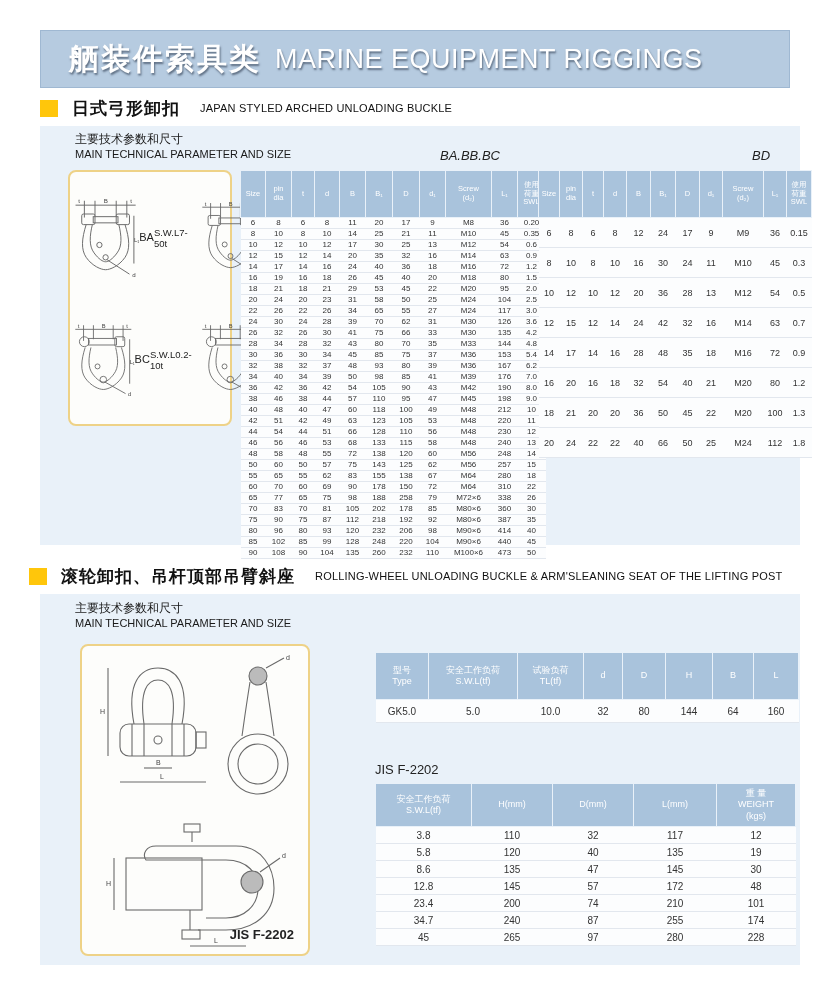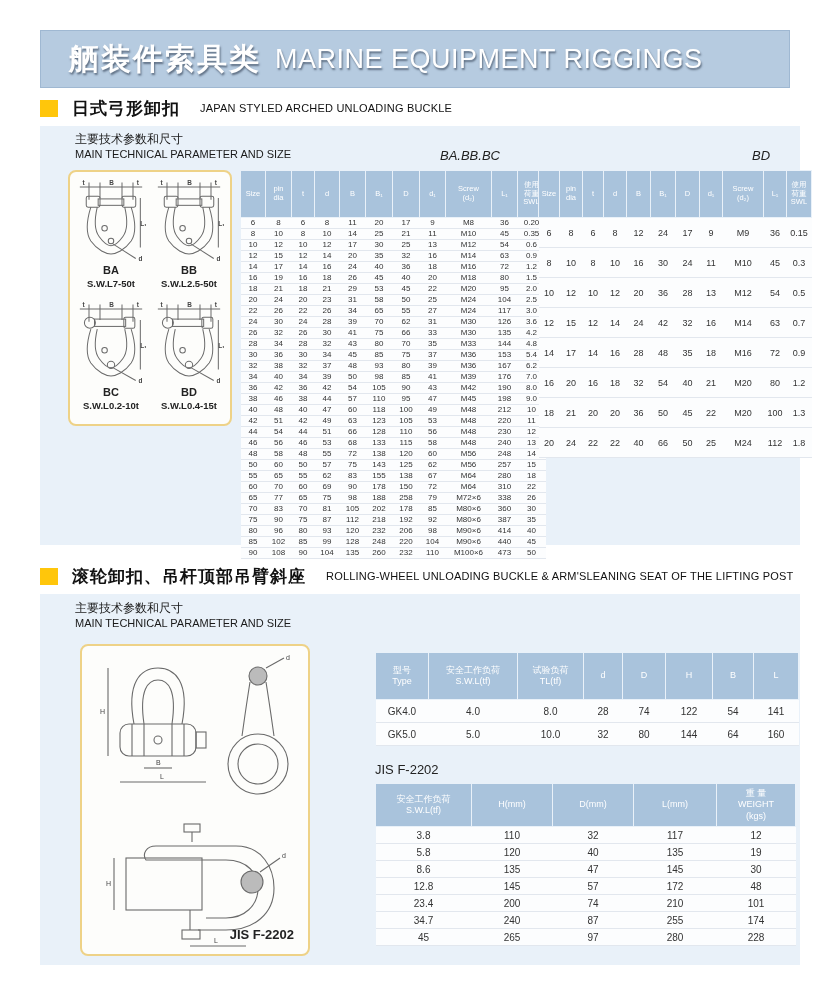--- a/index.html
+++ b/index.html
@@ -10,39 +10,39 @@
   .banner{left:40px;top:30px;width:750px;height:58px;background:#b6cbe0;border:1px solid #9fb8d2;
           display:flex;align-items:center;padding-left:28px;box-sizing:border-box;}
   .banner .zh{font-size:30px;font-weight:bold;color:#ffffff;letter-spacing:2px;
               text-shadow:1px 2px 2px rgba(80,95,115,.85);}
   .banner .en{font-size:27px;font-weight:normal;color:#ffffff;margin-left:14px;letter-spacing:.5px;
               text-shadow:1px 2px 2px rgba(80,95,115,.85);}
 
   
   .sec-head{display:flex;align-items:center;}
   .sec1-head{left:40px;top:95px;width:760px;height:26px;}
-  .sec2-head{left:40px;top:563px;width:790px;height:26px;}
+  .sec2-head{left:29px;top:563px;width:790px;height:26px;}
   .bullet{width:18px;height:17px;background:#ffc60b;margin-right:14px;flex:0 0 auto;}
   .sec-zh{font-size:17px;font-weight:bold;color:#111;letter-spacing:1px;}
   .sec-en{font-size:11px;font-weight:normal;color:#111;margin-left:20px;letter-spacing:.2px;}
 
   
   .panel{background:#e9f1f9;}
   .panel1{left:40px;top:126px;width:760px;height:419px;}
   .panel2{left:40px;top:594px;width:760px;height:371px;}
   .param{font-size:12px;color:#1a1a1a;line-height:1.35;}
   .param .p-en{font-size:11px;}
   .param1{left:75px;top:131px;}
   .param2{left:75px;top:600px;}
 
   
   .diag-box{background:#fdfdfb;border:2px solid #eed287;border-radius:8px;box-sizing:border-box;}
   .diag1{left:68px;top:170px;width:164px;height:256px;display:grid;grid-template-columns:1fr 1fr;
          grid-template-rows:1fr 1fr;padding:4px 2px;}
-  .fig{display:flex;flex-direction:column;align-items:center;justify-content:flex-start;font-weight:bold;}
+  .fig{display:flex;align-items:center;justify-content:flex-start;}
   .fig svg{width:70px;height:88px;}
   .fig .f-label{font-size:11px;color:#222;margin-top:0;}
   .fig .f-swl{font-size:9.5px;color:#222;margin-top:2px;}
   .dimtxt{font-size:7px;fill:#444;font-family:"Liberation Sans",sans-serif;}
 
   .diag2{left:80px;top:644px;width:230px;height:312px;padding:6px 4px;box-sizing:border-box;}
   .diag2 svg{display:block;margin:0 auto;}
   .jis-diag-label{position:absolute;right:14px;bottom:12px;font-size:13px;font-weight:bold;color:#222;}
 
   
@@ -843,30 +843,20 @@
 TL(tf)</th>
         <th>d</th>
         <th>D</th>
         <th>H</th>
         <th>B</th>
         <th>L</th>
       </tr>
     </thead>
   <tbody>
       <tr>
-        <td>GK4.0</td>
-        <td>4.0</td>
-        <td>8.0</td>
-        <td>28</td>
-        <td>74</td>
-        <td>122</td>
-        <td>54</td>
-        <td>141</td>
-      </tr>
-      <tr>
         <td>GK5.0</td>
         <td>5.0</td>
         <td>10.0</td>
         <td>32</td>
         <td>80</td>
         <td>144</td>
         <td>64</td>
         <td>160</td>
       </tr>
     </tbody>

